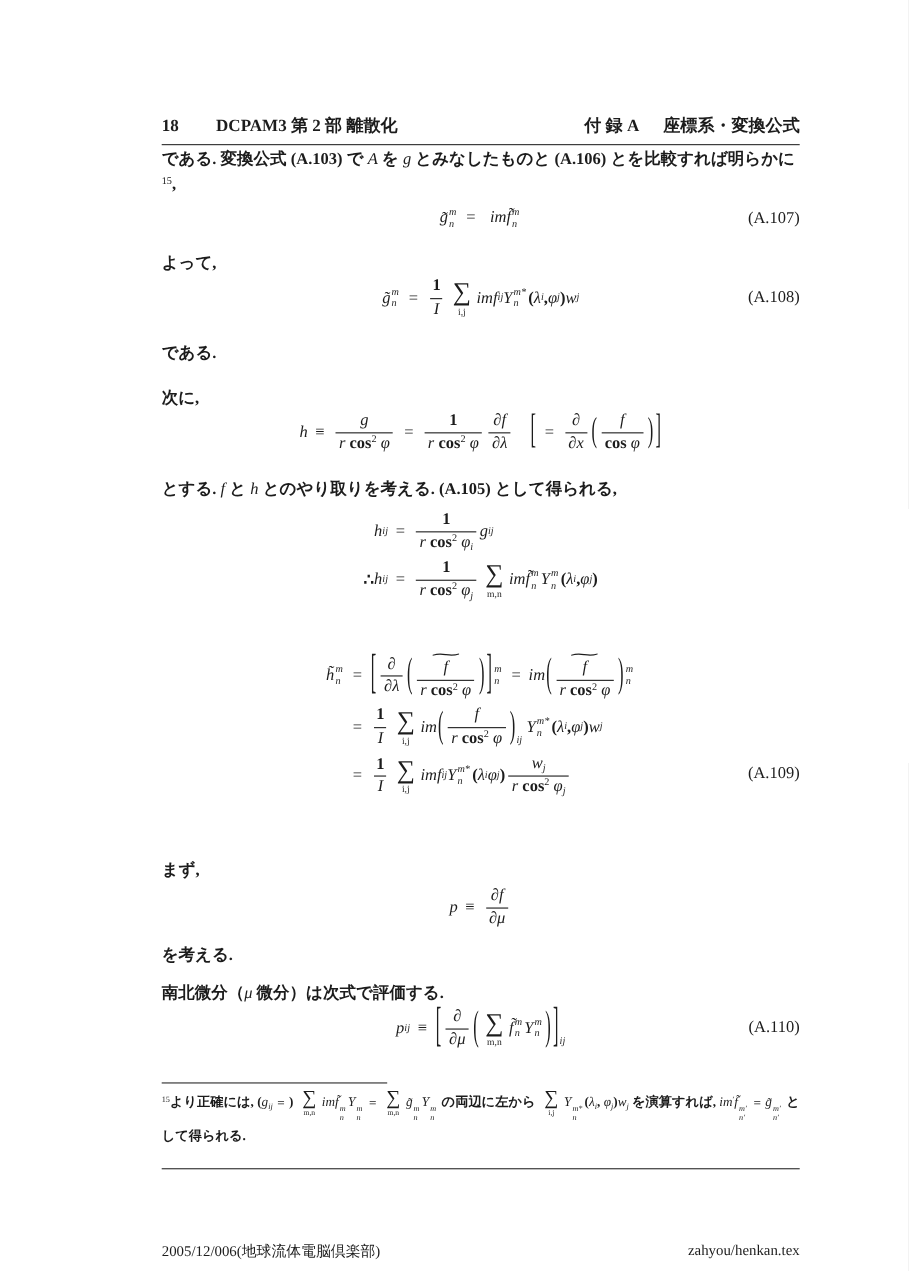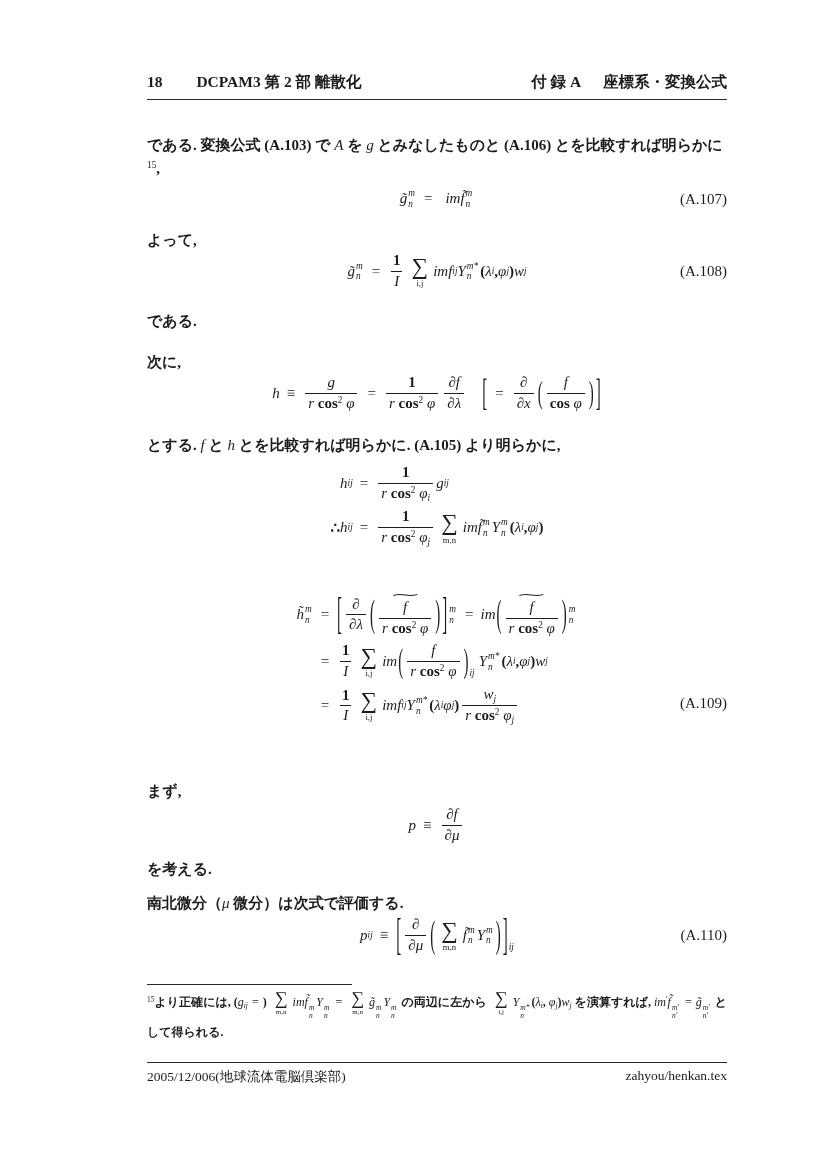--- a/index.html
+++ b/index.html
@@ -4,21 +4,21 @@
 <style>
   html,body{margin:0;padding:0;background:#e8e8e8;}
   .page{
     position:relative;width:826px;height:1169px;background:#ffffff;
     font-family:"Liberation Serif","DejaVu Serif",serif;color:#1c1c1c;
     overflow:hidden;margin:0 auto;
   }
   .content{position:absolute;left:147px;top:0;width:580px;height:100%;}
   
   .pg-header{
-    position:absolute;top:72px;left:0;width:100%;
+    position:absolute;top:104px;left:0;width:100%;
     display:flex;justify-content:space-between;align-items:baseline;
     font-weight:bold;font-size:15.5px;
     border-bottom:1.4px solid #2a2a2a;padding-bottom:6px;
   }
   .pg-header .hnum{margin-right:30px;}
   .pg-header .hr-label{margin-right:18px;}
   
   .para{position:absolute;left:0;width:100%;font-size:15px;line-height:1.5;margin:0;}
   
   .sec{position:absolute;left:0;margin:0;font-size:17px;font-weight:bold;display:flex;gap:18px;white-space:nowrap;}
@@ -183,21 +183,21 @@
                     </span>
                   </span>
                   <span class="bd" style="transform: scaleY(2.1);">)</span>
                 </span>
               </span>
               <span class="bd" style="transform: scaleY(2.5);">]</span>
             </span>
           </span>
         </span></div>
 
-    <p class="para" style="top:434px"><span class="mj">とする. </span><span class="mi">f</span><span class="mj"> と </span><span class="mi">h</span><span class="mj"> とを比較すれば明らかに. (A.105) より明らかに,</span></p>
+    <p class="para" style="top:434px"><span class="mj">とする. </span><span class="mi">f</span><span class="mj"> と </span><span class="mi">h</span><span class="mj"> とのやり取りを考える. (A.105) として得られる,</span></p>
 
     <div class="eq" style="top:464px"><span class="mgrid">
           <span class="mcell l">
             <span class="mi">h</span>
             <span class="msub">ij</span>
           </span>
           <span class="mcell mid">
             <span class="mo">=</span>
           </span>
           <span class="mcell r">
@@ -473,19 +473,19 @@
         </span><span class="mr">(</span><span class="mi">λ</span><span class="msub">i</span><span class="mr">, </span><span class="mi">φ</span><span class="msub">j</span><span class="mr">)</span><span class="mi">w</span><span class="msub">j</span><span class="mj"> を演算すれば, </span><span class="mi">im</span><span class="msup">′</span><span class="mi">f̃</span><span class="mss">
           <span>m′</span>
           <span>n′</span>
         </span><span class="mo">=</span><span class="mi">g̃</span><span class="mss">
           <span>m′</span>
           <span>n′</span>
         </span><span class="mj"> として得られる.</span></p>
 
     <div class="footrule" style="top:1062px"></div>
 
-    <footer class="pg-footer" style="top:1068px">
+    <footer class="pg-footer" style="top:1129px">
       <span>2005/12/006(地球流体電脳倶楽部)</span>
       <span>zahyou/henkan.tex</span>
     </footer>
 
   </div>
 </div>
 
 </body></html>

